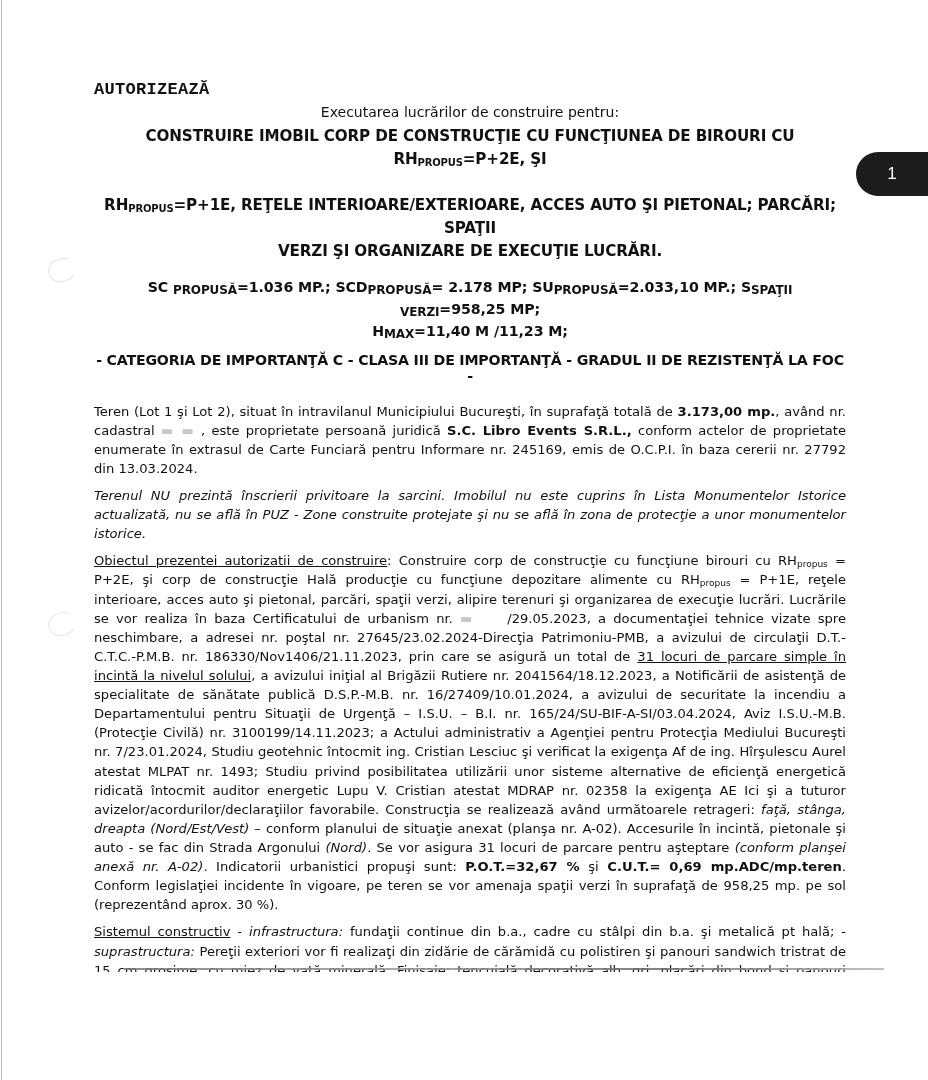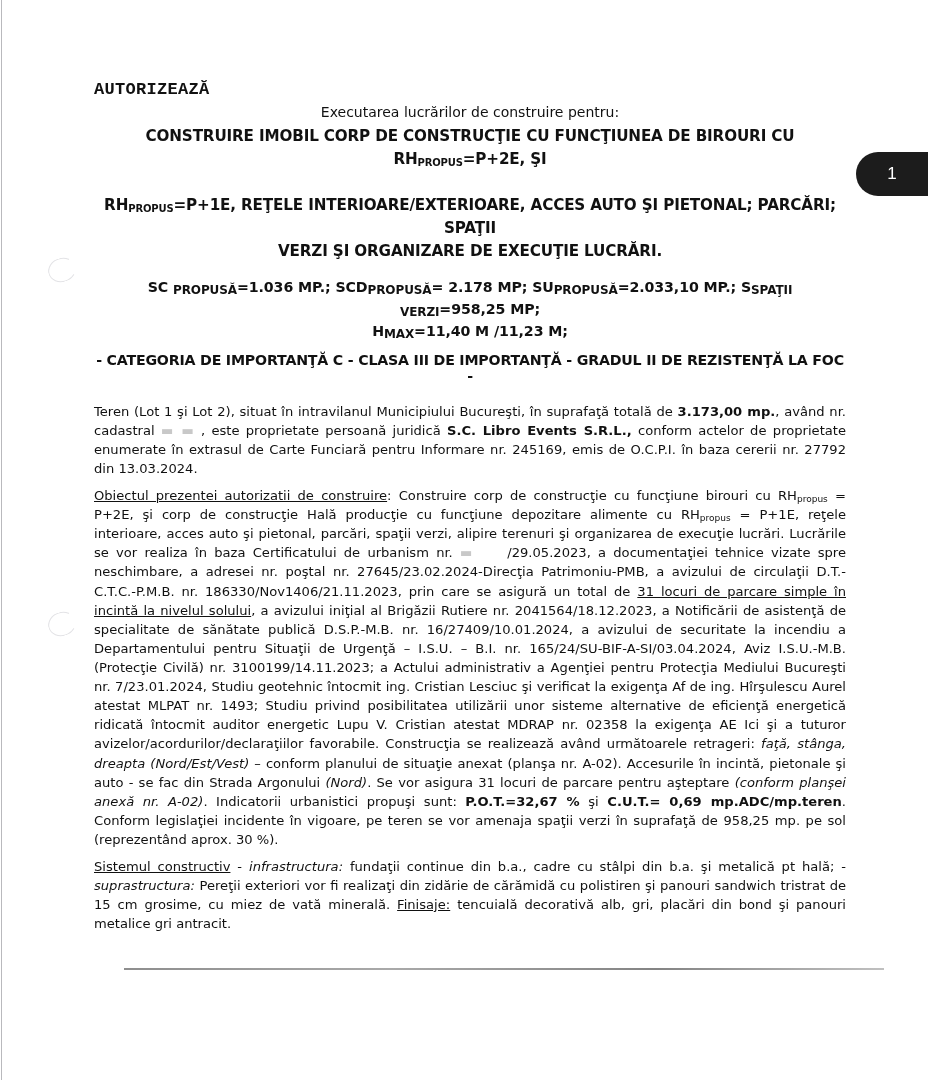--- a/index.html
+++ b/index.html
@@ -179,20 +179,21 @@
       <span>SC </span><span class="sub">PROPUSĂ</span><span>=1.036 MP.; </span><span>SCD</span><span class="sub">PROPUSĂ</span><span>= 2.178 MP; </span><span>SU</span><span class="sub">PROPUSĂ</span><span>=2.033,10 MP.; </span><span>S</span><span class="sub">SPAŢII VERZI</span><span>=958,25 MP;</span><br>
       <span>H</span><span class="sub">MAX</span><span>=11,40 M /11,23 M;</span>
     </div>
 
     <div class="spec-cat">- CATEGORIA DE IMPORTANŢĂ C - CLASA III DE IMPORTANŢĂ - GRADUL II DE REZISTENŢĂ LA FOC -</div>
 
     <p class="para">
       <span>Teren (Lot 1 şi Lot 2), situat în intravilanul Municipiului Bucureşti, în suprafaţă totală de </span><b>3.173,00 mp.</b><span>, având nr. cadastral </span><span class="redacted">▬ ▬</span><span>, este proprietate persoană juridică </span><b>S.C. Libro Events S.R.L.,</b><span> conform actelor de proprietate enumerate în extrasul de Carte Funciară pentru Informare nr. 245169, emis de O.C.P.I. în baza cererii nr. 27792 din 13.03.2024.</span>
     </p>
 
+    <p class="para-italic">Terenul NU prezintă înscrierii privitoare la sarcini. Imobilul nu este cuprins în Lista Monumentelor Istorice actualizată, nu se află în PUZ - Zone construite protejate şi nu se află în zona de protecţie a unor monumentelor istorice.</p>
 
     <p class="para">
       <span class="bu">Obiectul prezentei autorizatii de construire</span><span>: Construire corp de construcţie cu funcţiune birouri cu RH</span><span class="sub">propus</span><span> = P+2E, şi corp de construcţie Hală producţie cu funcţiune depozitare alimente cu RH</span><span class="sub">propus</span><span> = P+1E, reţele interioare, acces auto şi pietonal, parcări, spaţii verzi, alipire terenuri şi organizarea de execuţie lucrări. Lucrările se vor realiza în baza Certificatului de urbanism nr. </span><span class="redacted">▬</span><span> /29.05.2023, a documentaţiei tehnice vizate spre neschimbare, a adresei nr. poştal nr. 27645/23.02.2024-Direcţia Patrimoniu-PMB, a avizului de circulaţii D.T.-C.T.C.-P.M.B. nr. 186330/Nov1406/21.11.2023, prin care se asigură un total de </span><span class="u">31 locuri de parcare simple în incintă la nivelul solului</span><span>, a avizului iniţial al Brigăzii Rutiere nr. 2041564/18.12.2023, a Notificării de asistenţă de specialitate de sănătate publică D.S.P.-M.B. nr. 16/27409/10.01.2024, a avizului de securitate la incendiu a Departamentului pentru Situaţii de Urgenţă – I.S.U. – B.I. nr. 165/24/SU-BIF-A-SI/03.04.2024, Aviz I.S.U.-M.B. (Protecţie Civilă) nr. 3100199/14.11.2023; a Actului administrativ a Agenţiei pentru Protecţia Mediului Bucureşti nr. 7/23.01.2024, Studiu geotehnic întocmit ing. Cristian Lesciuc şi verificat la exigenţa Af de ing. Hîrşulescu Aurel atestat MLPAT nr. 1493; Studiu privind posibilitatea utilizării unor sisteme alternative de eficienţă energetică ridicată întocmit auditor energetic Lupu V. Cristian atestat MDRAP nr. 02358 la exigenţa AE Ici şi a tuturor avizelor/acordurilor/declaraţiilor favorabile. Construcţia se realizează având următoarele retrageri: </span><i>faţă, stânga, dreapta (Nord/Est/Vest)</i><span> – conform planului de situaţie anexat (planşa nr. A-02). Accesurile în incintă, pietonale şi auto - se fac din Strada Argonului </span><i>(Nord)</i><span>. Se vor asigura 31 locuri de parcare pentru aşteptare </span><i>(conform planşei anexă nr. A-02)</i><span>. Indicatorii urbanistici propuşi sunt: </span><b>P.O.T.=32,67 %</b><span> şi </span><b>C.U.T.= 0,69 mp.ADC/mp.teren</b><span>. Conform legislaţiei incidente în vigoare, pe teren se vor amenaja spaţii verzi  în suprafaţă de 958,25 mp. pe sol (reprezentând aprox. 30 %).</span>
     </p>
 
 
     <p class="para">
       <span class="u">Sistemul constructiv</span><span> - </span><i>infrastructura:</i><span> fundaţii continue din b.a., cadre cu stâlpi din b.a. şi metalică pt hală; - </span><i>suprastructura:</i><span> Pereţii exteriori vor fi realizaţi din zidărie de cărămidă cu polistiren şi panouri sandwich tristrat de 15 cm grosime, cu miez de vată minerală. </span><span class="u">Finisaje:</span><span> tencuială decorativă alb, gri, placări din bond şi panouri metalice gri antracit. </span>
     </p>
 

